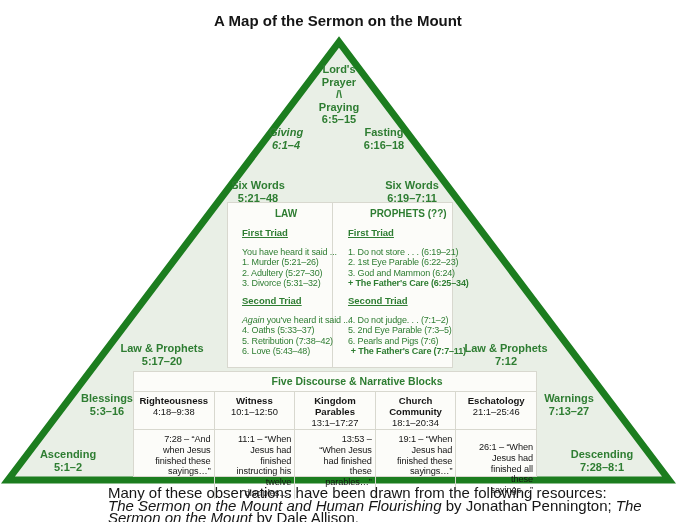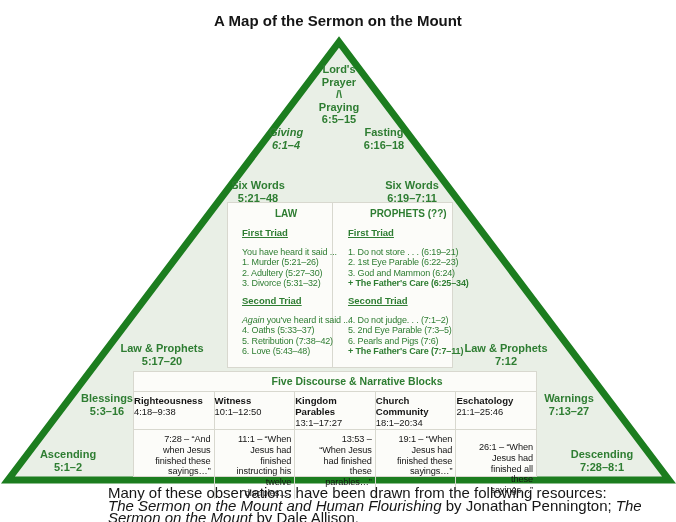--- a/index.html
+++ b/index.html
@@ -49,40 +49,40 @@
   }
   .lp-col{box-sizing:border-box;color:var(--text-green);padding:2px 2px 0 6px;margin-left:8px;}
   .lp-col.law{width:97px;border-right:1px solid var(--box-border);}
   .lp-col.prophets{flex:1;padding-left:7px;}
   .lp-title{text-align:center;font-weight:bold;font-size:10px;margin:3px 0 1px;line-height:12px;}
   .lp-heading{
     font-weight:bold;text-decoration:underline;font-size:9.5px;
     margin:8px 0 9px;line-height:10px;
   }
   .lp-line{font-size:9px;line-height:10.3px;white-space:nowrap;letter-spacing:-0.15px;}
-  .lp-line.bold{font-weight:bold;}
+  .lp-line.bold{font-weight:bold;text-align:center;}
 
   
   .disc-table{
     position:absolute;left:133px;top:371px;width:404px;height:106px;
     background:var(--box-bg);border:1px solid var(--box-border);
     box-sizing:border-box;display:flex;flex-direction:column;
   }
   .disc-header{
     height:19px;line-height:19px;text-align:center;color:var(--text-green);
     font-weight:bold;font-size:10.5px;border-bottom:1px solid var(--box-border);
     flex:0 0 auto;
     padding-left:44px;
   }
   .disc-cols{flex:1;display:flex;}
   .disc-col{flex:1;display:flex;flex-direction:column;border-right:1px solid var(--box-border);min-width:0;}
   .disc-col:last-child{border-right:none;gap:8px;}
   .disc-colhead{
     height:38px;flex:0 0 auto;border-bottom:1px solid var(--box-border);
-    text-align:left;padding-top:3px;box-sizing:border-box;
+    text-align:center;padding-top:3px;box-sizing:border-box;
   }
   .disc-name{font-weight:bold;font-size:9.6px;color:var(--text-black);line-height:11px;}
   .disc-ref{font-size:9.4px;color:var(--text-black);line-height:11px;}
   .disc-quote{
     font-size:9.2px;color:var(--text-black);padding:4px 3px 0 20px;
     text-align:right;line-height:10.8px;letter-spacing:-0.1px;
   }
   .footer{
     position:absolute;left:108px;top:487px;width:560px;
     font-size:15px;color:var(--text-black);line-height:12.5px;

